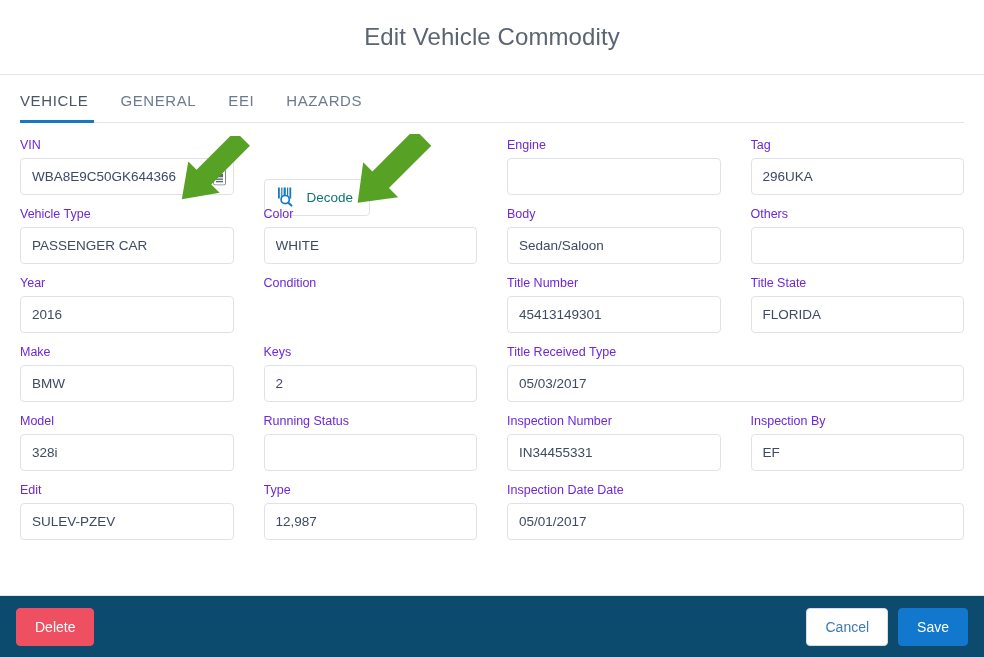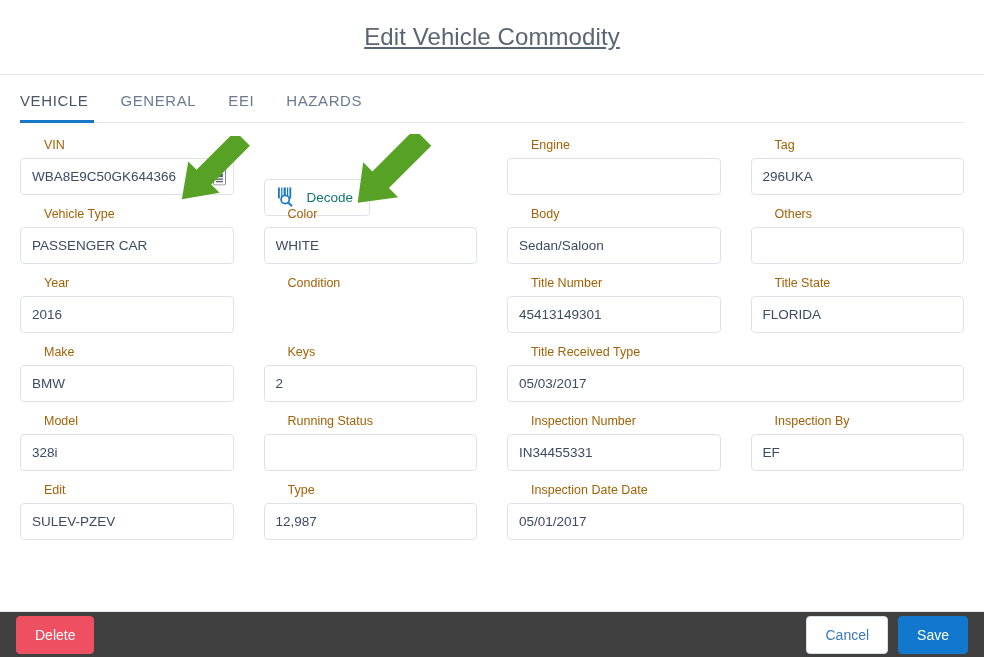--- a/index.html
+++ b/index.html
@@ -25,21 +25,20 @@
     align-items: center;
     justify-content: center;
     box-sizing: border-box;
     background: #ffffff;
   }
   .modal-title {
     font-size: 24px;
     font-weight: 400;
     color: #5a6472;
     letter-spacing: 0.1px;
-    text-decoration: underline;
   }
 
   
   .tabs-wrap {
     padding: 0 20px;
     background: #ffffff;
   }
   .tabs {
     display: flex;
     align-items: flex-end;
@@ -86,27 +85,26 @@
     row-gap: 0px;
   }
   .field {
     margin-bottom: 11px;
     min-width: 0;
   }
   .field.span2 { grid-column: span 2; }
   .field-label {
     display: block;
     font-size: 12.5px;
-    color: #a16207;
+    color: #6d28d9;
     margin-bottom: 5px;
     line-height: 16px;
     white-space: nowrap;
     overflow: hidden;
     text-overflow: ellipsis;
-    margin-left: 24px;
   }
   .input-wrap {
     position: relative;
   }
   .input {
     width: 100%;
     height: 37px;
     box-sizing: border-box;
     border: 1px solid #dfe3e8;
     border-radius: 4px;
@@ -153,23 +151,23 @@
     white-space: nowrap;
   }
   .decode-btn .lbl { line-height: 1; }
 
   
   .modal-footer {
     position: absolute;
     left: 0;
     right: 0;
     bottom: 0;
-    height: 46px;
+    height: 62px;
     border-top: 1px solid #e2e6ea;
-    background: #404040;
+    background: #0c4a6e;
     display: flex;
     align-items: center;
     padding: 0 16px;
     box-sizing: border-box;
   }
   .btn {
     border-radius: 4px;
     font-size: 14px;
     font-family: inherit;
     cursor: pointer;

